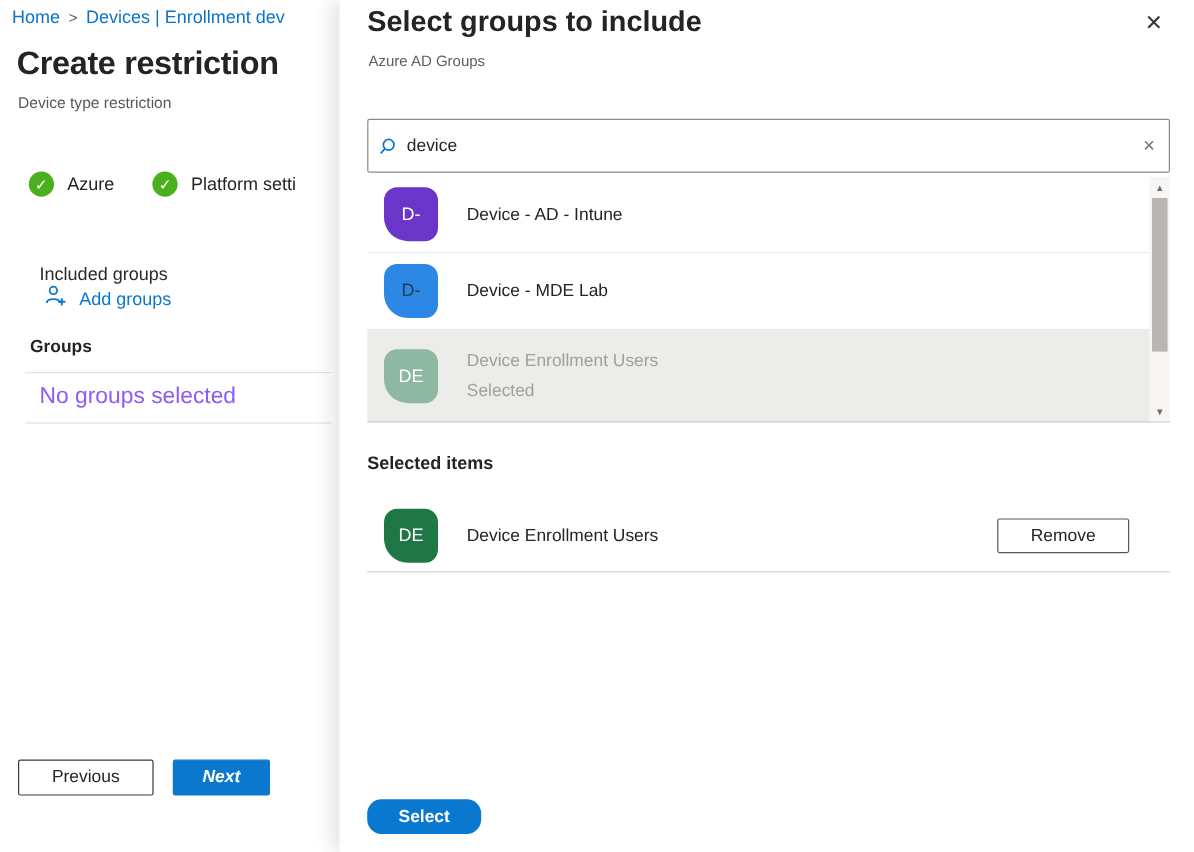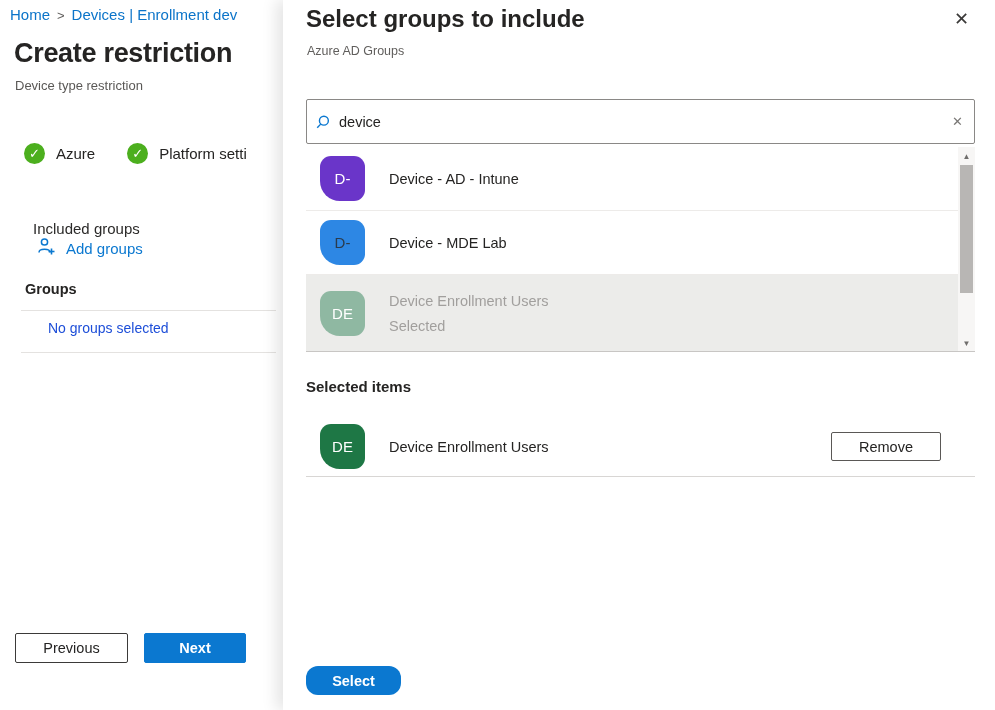--- a/index.html
+++ b/index.html
@@ -19,27 +19,27 @@
   .step { display:flex; align-items:center; gap:11px; margin-right:18px; cursor:pointer; }
   .check-circle { width:21px; height:21px; border-radius:50%; background:#4CAF1E; color:#fff;
                   display:flex; align-items:center; justify-content:center; font-size:13px; font-weight:700; }
   .step-label { font-size:15px; color:#252423; }
 
   .included-heading { position:absolute; left:33px; top:196px; font-size:15px; color:#2B2A29;margin-top:24px; }
   .add-groups { position:absolute; left:37px; top:237px; display:flex; align-items:center; gap:10px; cursor:pointer; }
   .add-groups .lbl { font-size:15px; color:#0B78D0; }
   .groups-header { position:absolute; left:25px; top:281px; font-size:14.5px; font-weight:700; color:#252423; }
   .divider-l { position:absolute; left:21px; width:255px; height:1px; background:#E4E2E0; }
-  .no-groups { position:absolute; left:33px; top:320px; font-size:14px; color:#1d4ed8;margin-left:15px; }
+  .no-groups { position:absolute; left:33px; top:320px; font-size:19px; color:#8b5cf6; }
 
   .footer-btns { position:absolute; left:15px; top:633px; display:flex; gap:16px; }
   .btn { height:30px; border-radius:2px; font-size:14.5px; display:flex; align-items:center;
          justify-content:center; cursor:pointer; font-family:inherit; }
   .btn-outline { width:113px; background:#fff; border:1px solid #3B3A39; color:#252423; }
-  .btn-primary { width:102px; background:#0B78D0; border:1px solid #0B78D0; color:#fff; font-weight:700; }
+  .btn-primary { width:81px; background:#0B78D0; border:1px solid #0B78D0; color:#fff; font-weight:700;font-style:italic; }
 
   
   .panel { position:absolute; left:283px; top:0; width:712px; height:710px; background:#fff;
            box-shadow:-7px 0 14px rgba(0,0,0,0.10); }
   .panel-title { position:absolute; left:23px; top:5px; font-size:24px; font-weight:600; color:#252423; }
   .panel-subtitle { position:absolute; left:24px; top:44px; font-size:12.5px; color:#605E5C; }
   .panel-close { position:absolute; right:26px; top:10px; font-size:18px; color:#3B3A39; cursor:pointer; line-height:1; }
 
   .search-box { position:absolute; left:23px; top:99px; width:669px; height:45px; border:1px solid #8A8886;
                 border-radius:2px; display:flex; align-items:center; padding:0 8px; background:#fff; }

